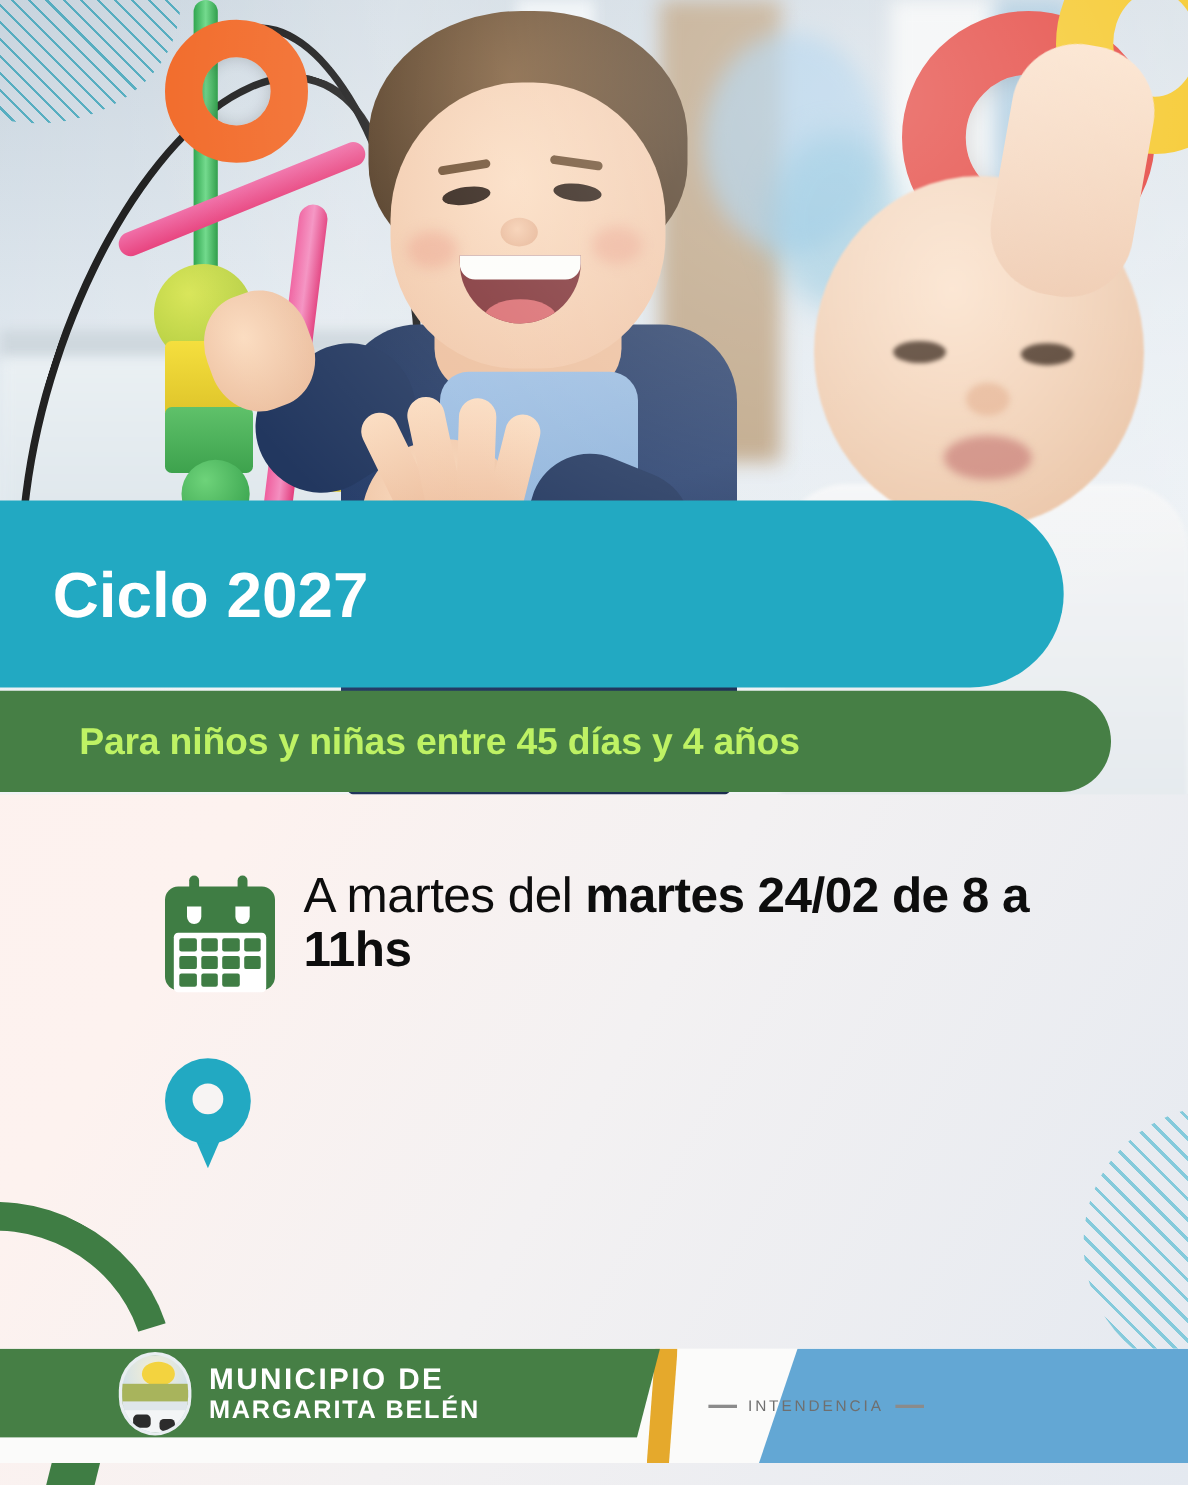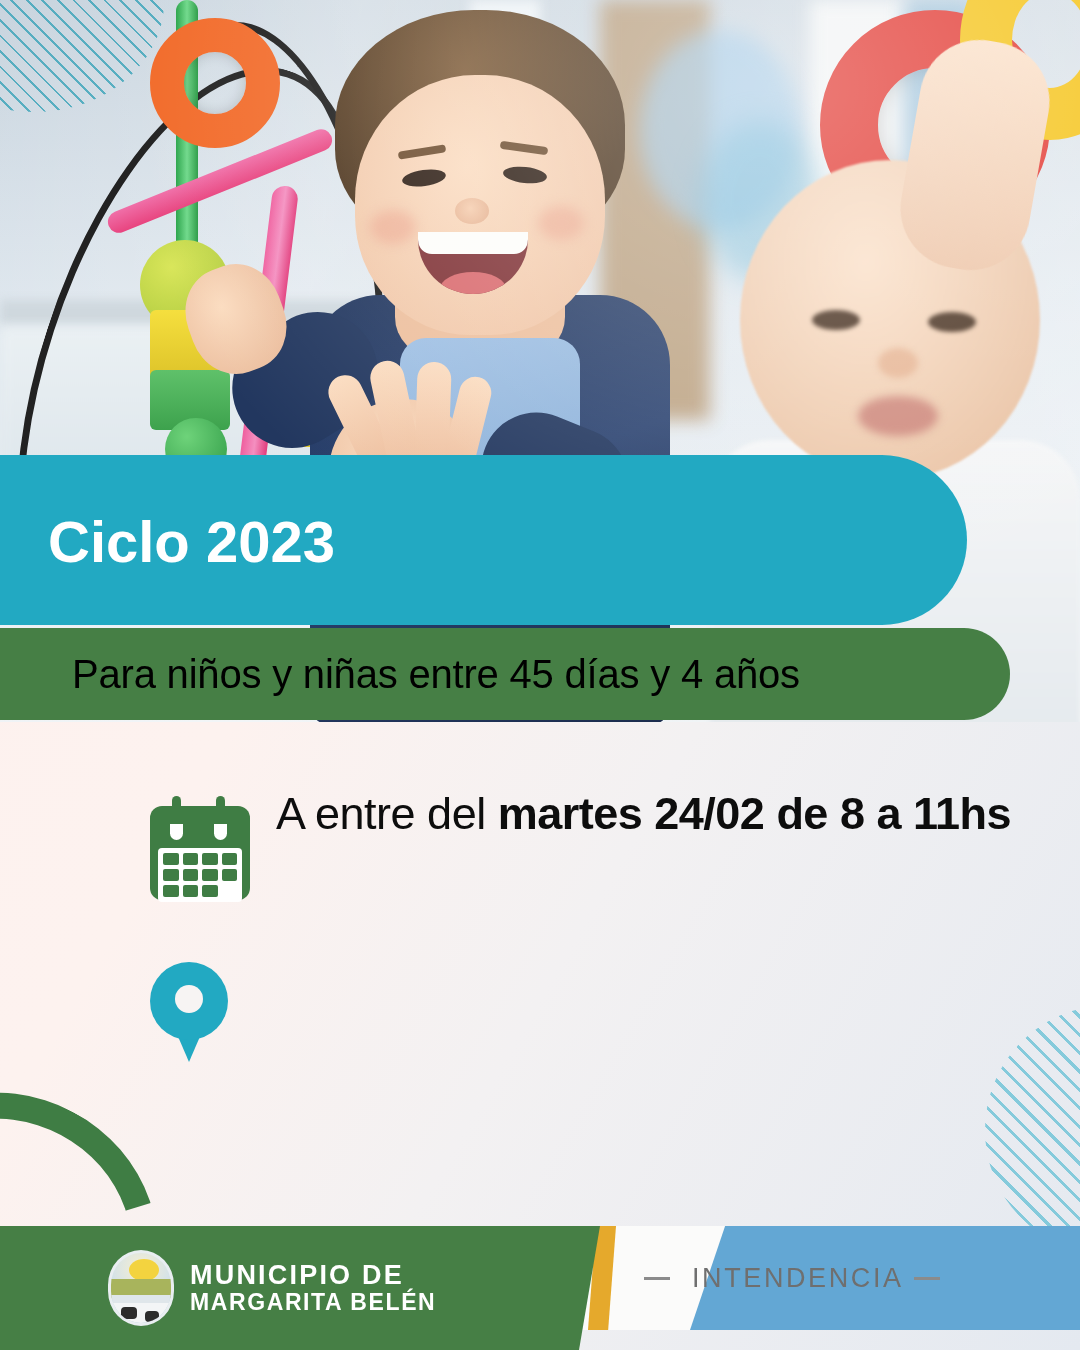--- a/index.html
+++ b/index.html
@@ -159,21 +159,21 @@
   }
   .title2{
     color:#fff;font-weight:bold;font-size:58px;line-height:1.05;margin-top:4px;
   }
   .band-green{
     position:absolute;left:-40px;top:628px;width:1050px;height:92px;
     border-radius:0 50px 50px 0;background:#467f45;
     display:flex;align-items:center;padding-left:112px;
   }
   .subtitle{
-    color:#000000;font-weight:normal;font-size:40px;letter-spacing:-.2px;
+    color:#bef264;font-weight:bold;font-size:34px;letter-spacing:-.2px;
   }
 
   
   .info{position:absolute;left:150px;top:790px;width:880px;}
   .row{display:flex;align-items:flex-start;gap:26px;margin-bottom:58px;}
   .row-txt{font-size:45px;line-height:1.08;color:#0d0d0d;font-weight:400;letter-spacing:-.5px;}
   .row-txt b{font-weight:bold;}
 
   .cal{position:relative;width:100px;height:104px;flex:0 0 100px;margin-top:6px;}
   .cal-ring{position:absolute;top:0;width:9px;height:22px;border-radius:5px;background:#3f7d44;}
@@ -191,21 +191,21 @@
   .pin-head{position:absolute;left:0;top:0;width:78px;height:78px;border-radius:50%;background:#22a9c2;}
   .pin-tail{position:absolute;left:14px;top:42px;width:50px;height:58px;background:#22a9c2;
     clip-path:polygon(0 0,100% 0,50% 100%);}
   .pin-hole{position:absolute;left:25px;top:23px;width:28px;height:28px;border-radius:50%;background:#f7f4f3;}
 
   
   .footer{
     position:absolute;left:0;top:1226px;width:1080px;height:104px;background:#fbfbfa;
   }
   .f-green{
-    position:absolute;left:0;top:0;width:600px;height:124px;background:#467f45;
+    position:absolute;left:0;top:0;width:600px;height:81px;background:#467f45;
     clip-path:polygon(0 0,100% 0,96.5% 100%,0 100%);
     display:flex;align-items:center;padding-left:108px;gap:16px;
   }
   .f-gold{
     position:absolute;left:588px;top:0;width:28px;height:104px;background:#e5a92c;
     clip-path:polygon(28% 0,100% 0,72% 100%,0 100%);
   }
   .f-blue{
     position:absolute;left:690px;top:0;width:390px;height:104px;background:#63a7d4;
     clip-path:polygon(9% 0,100% 0,100% 100%,0 100%);
@@ -223,21 +223,21 @@
   .muni1{color:#ffffff;font-weight:bold;font-size:27px;letter-spacing:2.2px;}
   .muni2{color:#ffffff;font-weight:bold;font-size:23px;letter-spacing:1.6px;text-align:right;}
 
   .f-int{
     position:absolute;left:628px;top:0;width:400px;height:104px;
     display:flex;flex-direction:column;align-items:flex-start;justify-content:center;
     padding-left:16px;
   }
   .int-top{display:flex;align-items:center;gap:10px;}
   .int-dash{width:26px;height:3px;background:#8b8b8b;}
-  .int-label{color:#6f6f6f;font-size:27px;letter-spacing:2.6px;font-weight:400;margin-left:12px;}
+  .int-label{color:#6f6f6f;font-size:14px;letter-spacing:2.6px;font-weight:400;}
   .int-name{color:#63a7d4;font-weight:bold;font-size:30px;letter-spacing:.4px;margin-top:3px;}
 </style>
 </head>
 <body>
 
 <div class="poster">
 
   <div class="photo">
     <div class="ph-wall"></div>
     <div class="ph-winA"></div>
@@ -308,21 +308,21 @@
 
     <div class="photo-glow"></div>
   </div>
 
   <div class="hatch-tl"></div>
   <div class="hatch-br"></div>
   <div class="green-arc"></div>
   <div class="green-tick"></div>
 
   <div class="band-teal">
-    <div class="title2">Ciclo 2023</div>
+    <div class="title2">Ciclo 2027</div>
   </div>
 
   <div class="band-green">
     <div class="subtitle">Para niños y niñas entre 45 días y 4 años</div>
   </div>
 
   <div class="info">
 
     <div class="row">
       <div class="cal">
@@ -341,21 +341,21 @@
               <div class="cal-dot"></div>
               <div class="cal-dot"></div>
             <div class="cal-dot"></div>
               <div class="cal-dot"></div>
               <div class="cal-dot"></div>
               <div class="cal-dot off"></div>
           </div>
         </div>
       </div>
       <div class="row-txt">
-        <span>A entre del </span><b>martes 24/02 de 8 a 11hs</b>
+        <span>A martes del </span><b>martes 24/02 de 8 a 11hs</b>
       </div>
     </div>
 
     <div class="row">
       <div class="pin">
         <div class="pin-tail"></div>
         <div class="pin-head"></div>
         <div class="pin-hole"></div>
       </div>
     </div>

